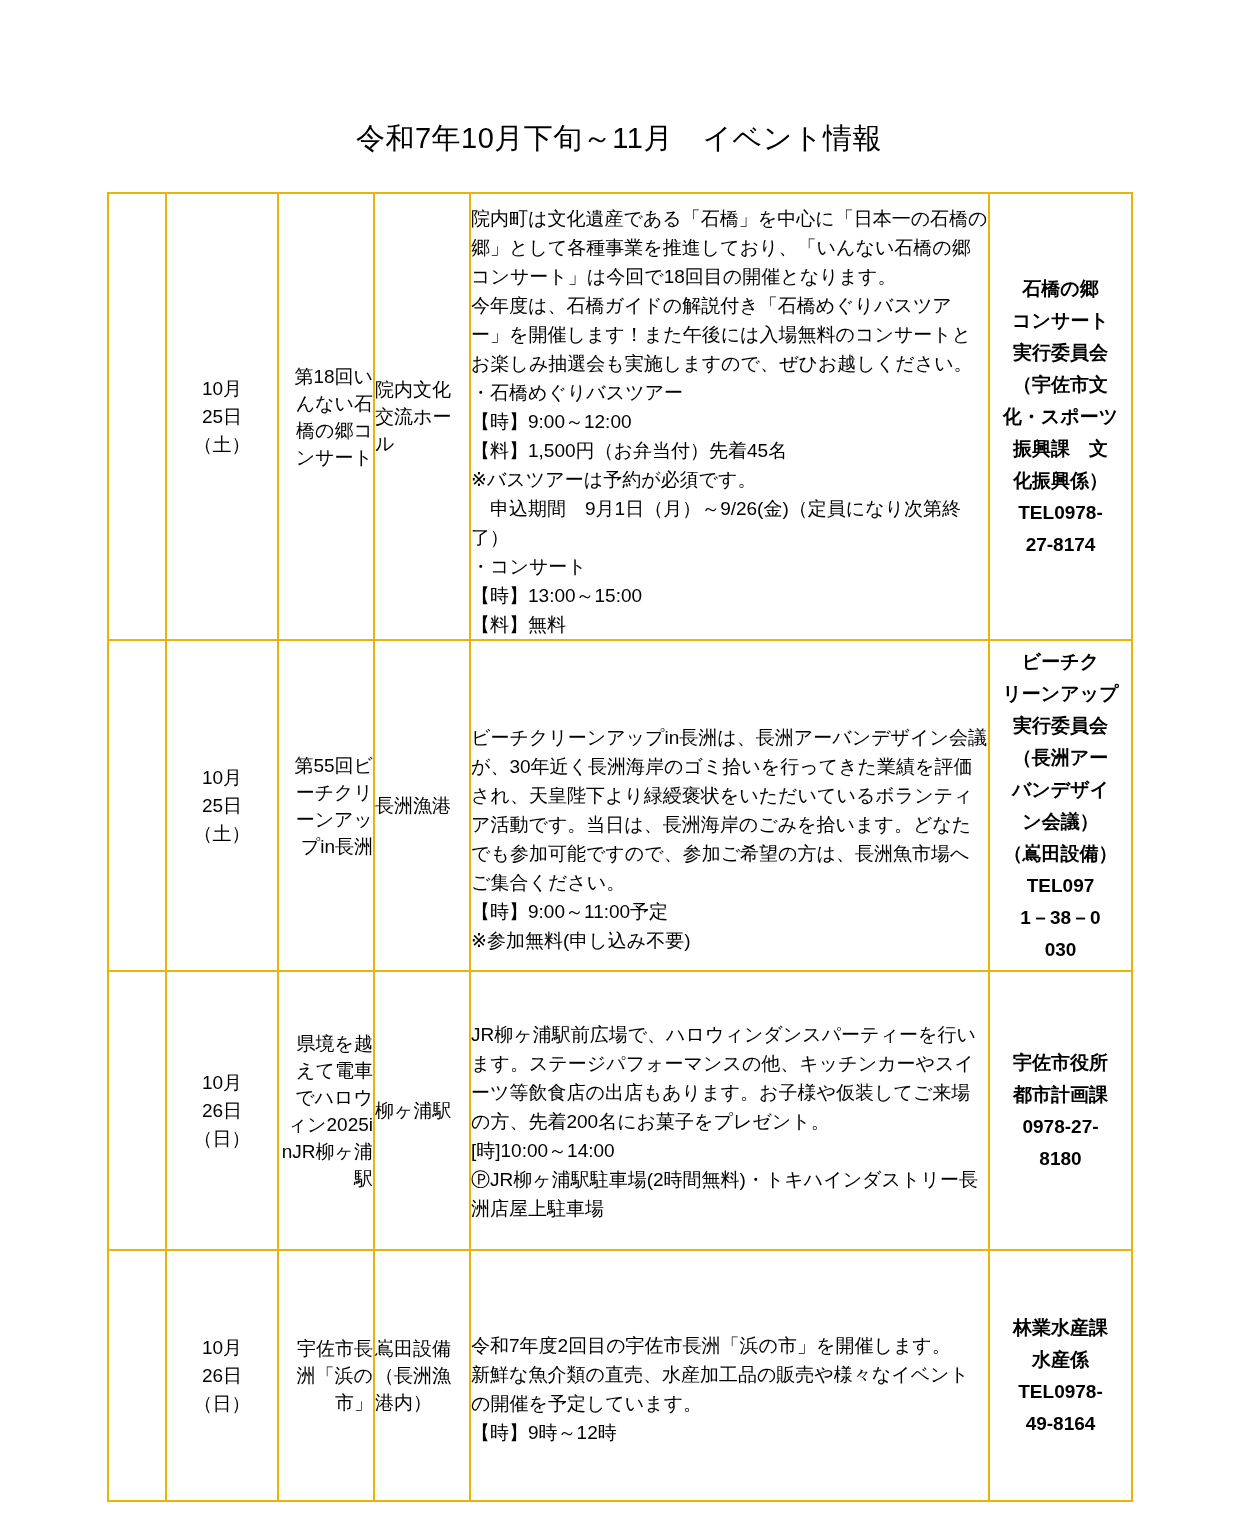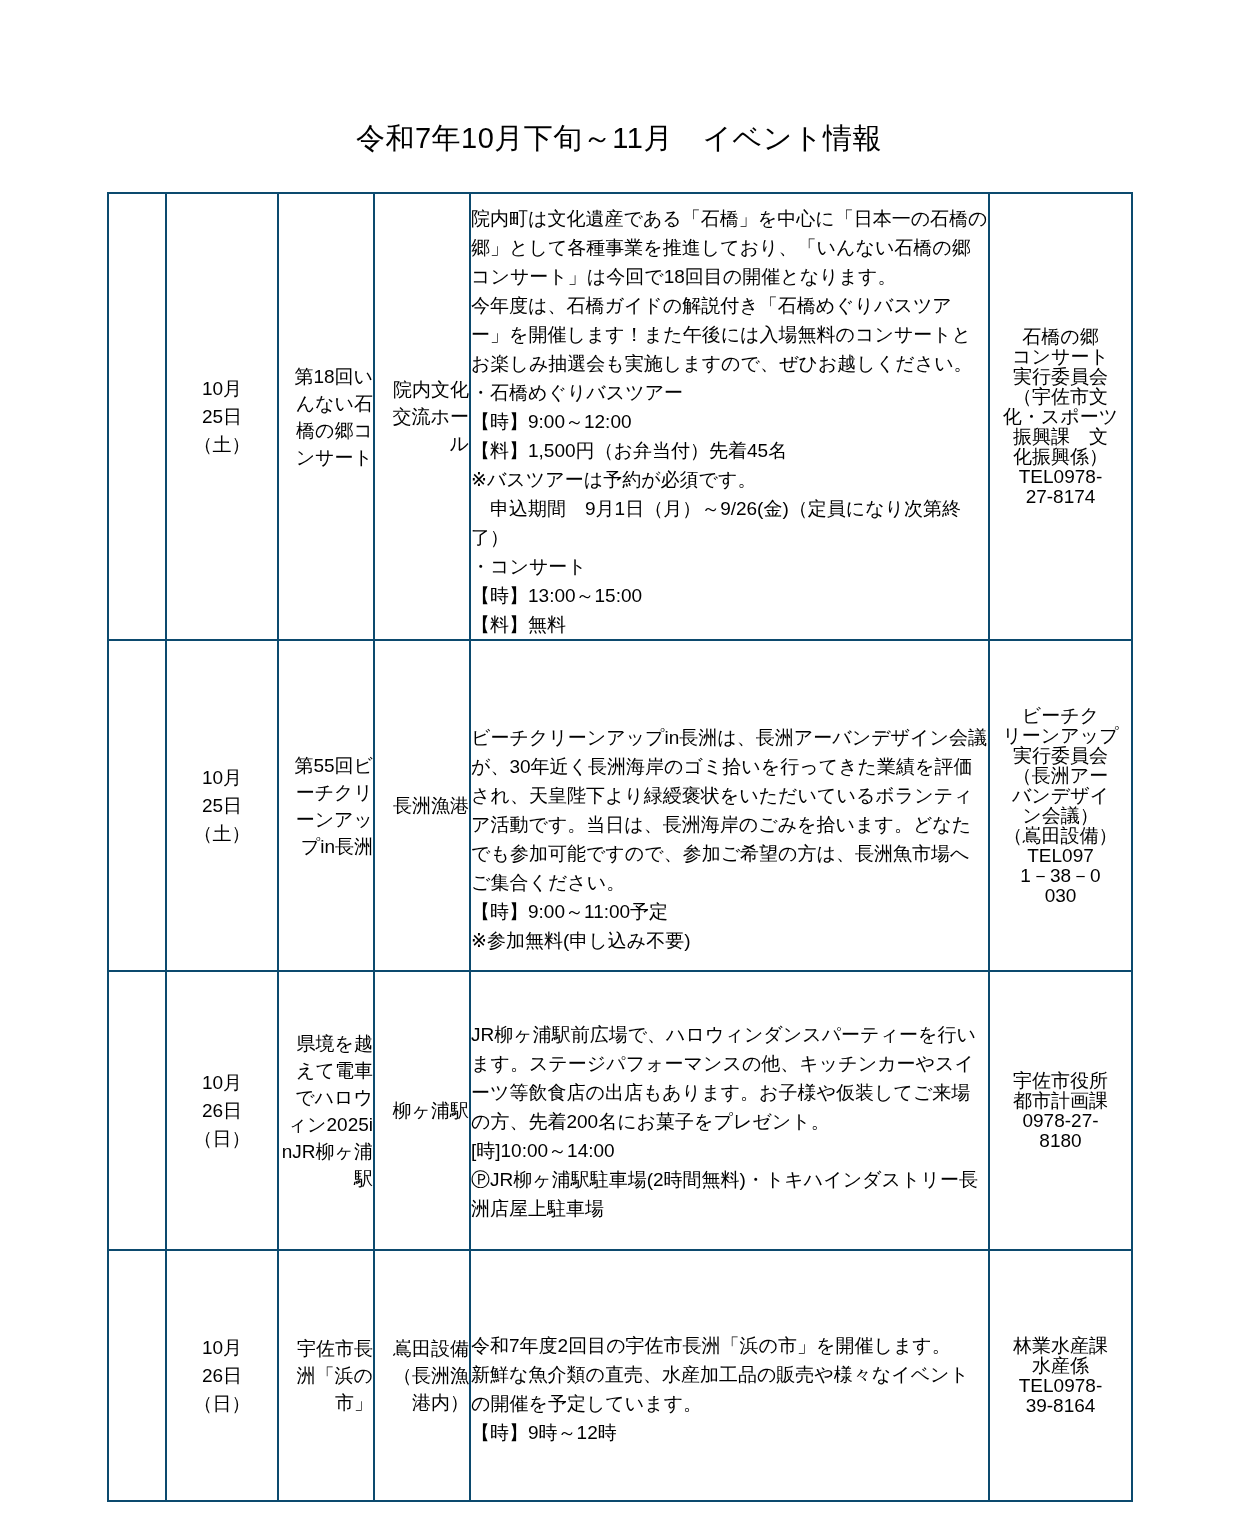--- a/index.html
+++ b/index.html
@@ -37,21 +37,21 @@
 
   table.event-table {
     position: absolute;
     top: 192px;
     left: 107px;
     width: 1026px;
     border-collapse: collapse;
     table-layout: fixed;
   }
   table.event-table td {
-    border: 2px solid #0c4a6e;
+    border: 2px solid #eab308;
     padding: 0;
     vertical-align: middle;
     font-size: 19px;
   }
 
   
   .col-mark   { width: 58px; }
   .col-date   { width: 112px; }
   .col-name   { width: 96px; }
   .col-venue  { width: 96px; }
@@ -70,21 +70,21 @@
 
   .cell-name {
     text-align: right;
     font-size: 20px;
     line-height: 27px;
     padding: 2px 1px;
     word-break: break-all;
   }
 
   .cell-venue {
-    text-align: right;
+    text-align: left;
     font-size: 20px;
     line-height: 27px;
     padding: 2px 1px;
     word-break: break-all;
   }
 
   .cell-desc {
     vertical-align: top;
     font-size: 20.5px;
     line-height: 29px;
@@ -93,24 +93,25 @@
     word-break: break-all;
   }
   .row-1 .cell-desc { padding-top: 10px; }
   .row-2 .cell-desc { padding-top: 66px; margin-left: 7px; }
   .row-3 .cell-desc { padding-top: 22px; margin-left: 8px; }
   .row-4 .cell-desc { padding-top: 26px; }
 
   .cell-contact {
     text-align: center;
     font-size: 20px;
-    line-height: 20px;
+    line-height: 32px;
     padding: 2px 2px;
     white-space: pre-line;
     word-break: break-all;
+    font-weight: bold;
   }
 
   
   .row-1 { height: 399px; }
   .row-2 { height: 331px; }
   .row-3 { height: 279px; }
   .row-4 { height: 251px; }
 </style>
 </head>
 <body>
@@ -198,18 +199,18 @@
 26日
 （日）</td>
         <td class="cell-name">宇佐市長洲「浜の市」</td>
         <td class="cell-venue">嶌田設備（長洲漁港内）</td>
         <td class="cell-desc">令和7年度2回目の宇佐市長洲「浜の市」を開催します。
 新鮮な魚介類の直売、水産加工品の販売や様々なイベントの開催を予定しています。
 【時】9時～12時</td>
         <td class="cell-contact">林業水産課
 水産係
 TEL0978-
-39-8164</td>
+49-8164</td>
       </tr>
     </tbody>
   </table>
 
 </div>
 
 </body></html>

